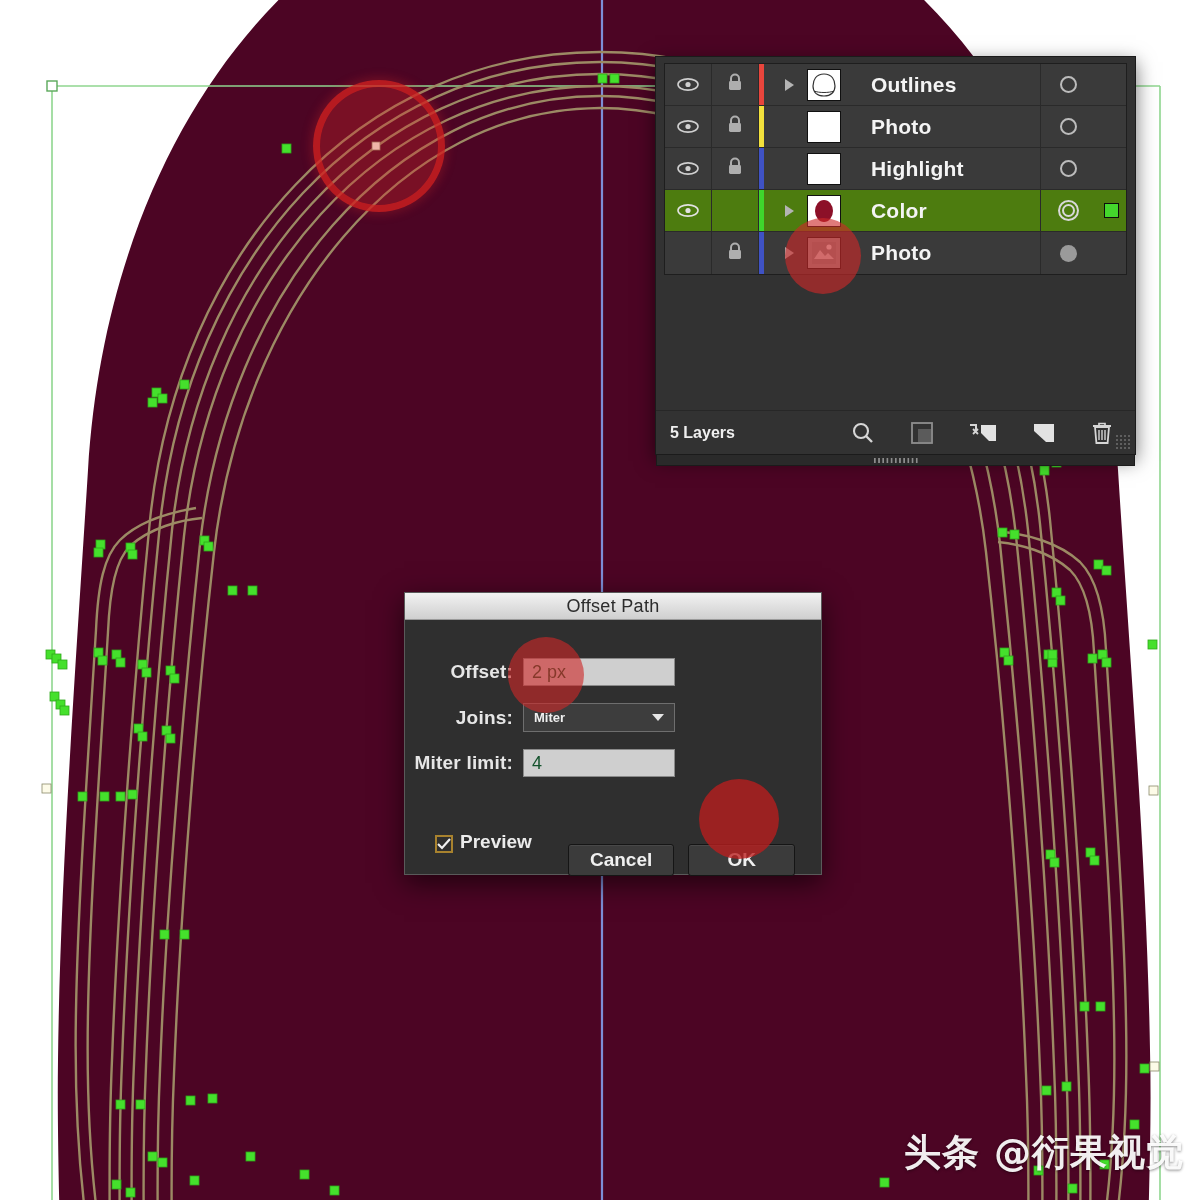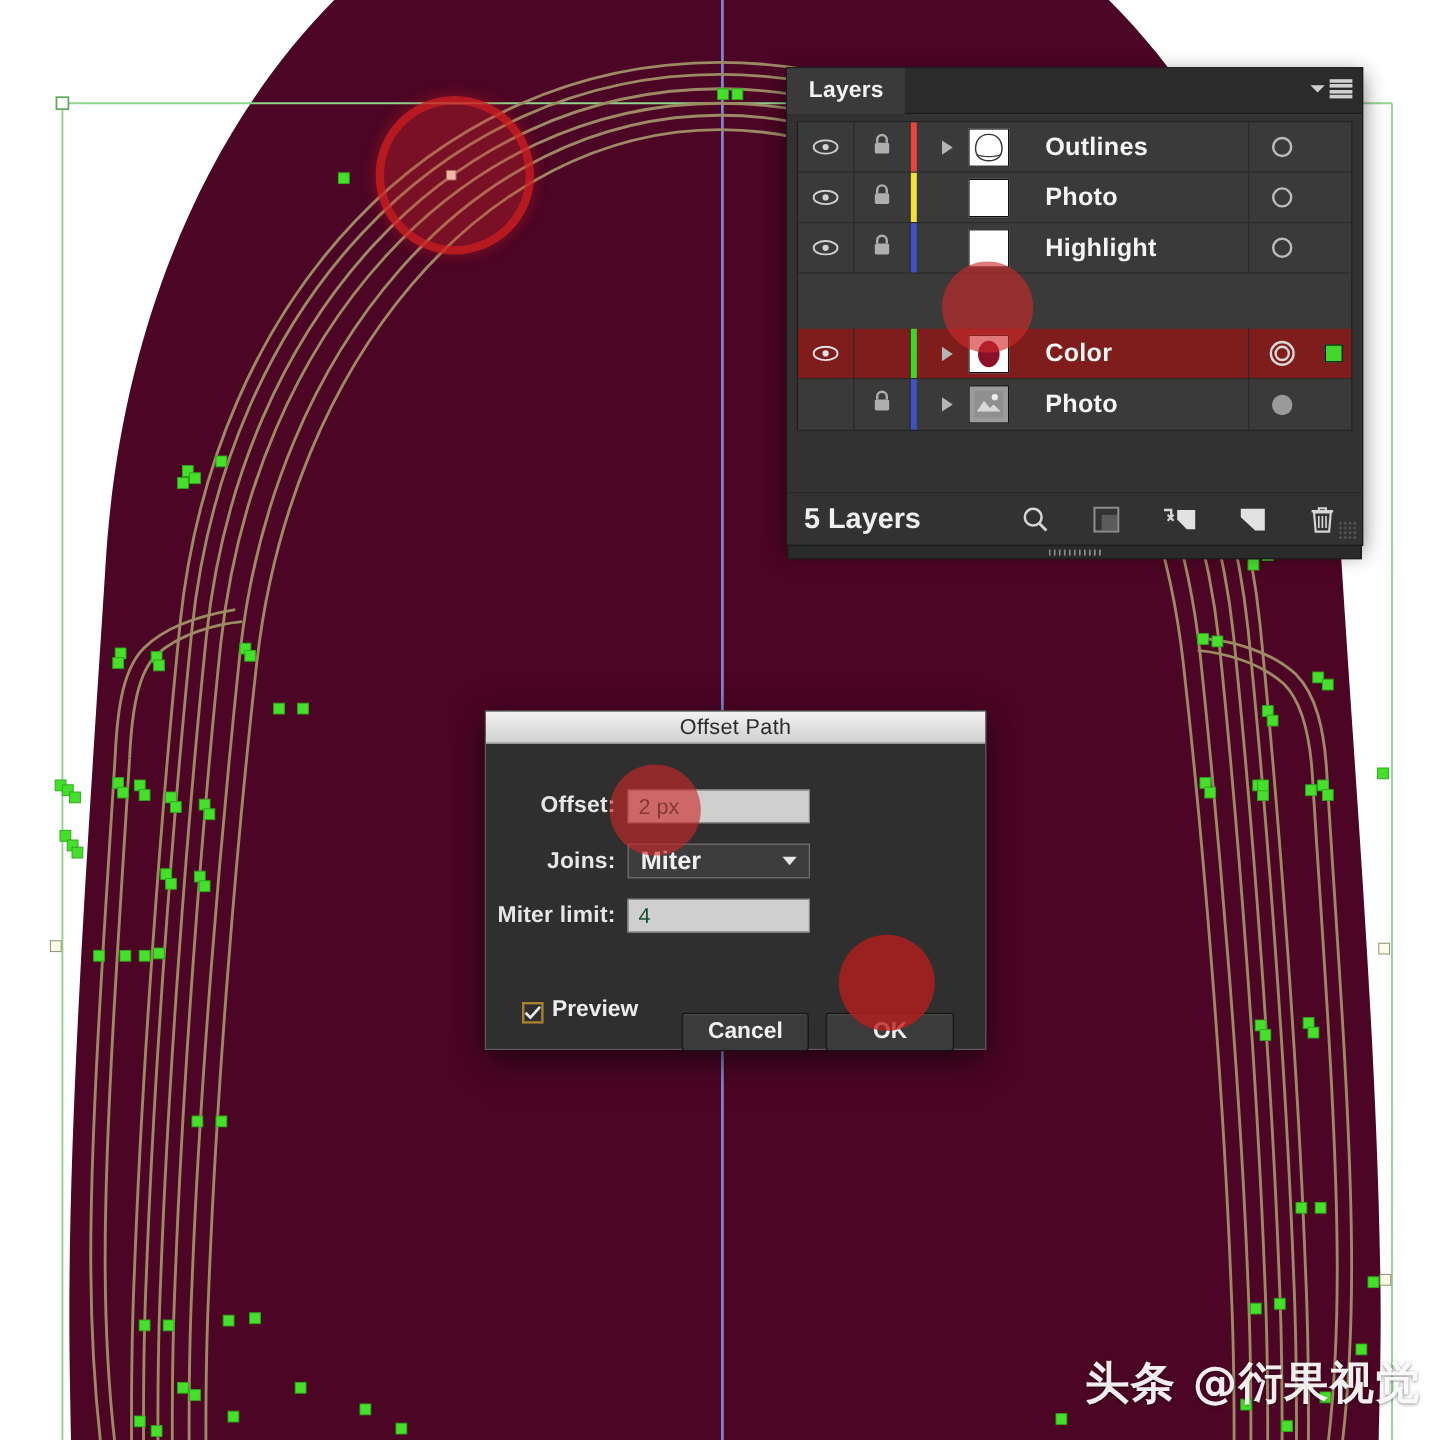--- a/index.html
+++ b/index.html
@@ -41,21 +41,21 @@
   .ham i { display:block; height:2.6px; background:#cfcfcf; }
   .chev { width:0;height:0;border-left:6px solid transparent;border-right:6px solid transparent;border-top:6px solid #cfcfcf; }
 
   #layers-list { background:#3a3a3a; margin:6px 8px 0 8px; border:1px solid #1e1e1e; }
   .layer-row {
     display:flex; align-items:center; height:42px;
     border-bottom:1px solid #2a2a2a;
     background:#3a3a3a;
     position:relative;
   }
-  .layer-row.selected { background:#7f1d1d;margin-top:46px; }
+  .layer-row.selected { background:#4d7c0f; }
   .cell-eye   { width:47px; display:flex; align-items:center; justify-content:center; border-right:1px solid #2a2a2a; height:100%; }
   .cell-lock  { width:47px; display:flex; align-items:center; justify-content:center; border-right:1px solid #2a2a2a; height:100%; }
   .cell-color { width:12px; height:100%; display:flex; align-items:center; }
   .cbar { width:5px; height:100%; }
   .cell-arrow { width:36px; display:flex; align-items:center; justify-content:center; }
   .tri { width:0;height:0;border-top:6px solid transparent;border-bottom:6px solid transparent;border-left:9px solid #b4b4b4; }
   .cell-thumb { width:52px; display:flex; align-items:center; }
   .thumb { width:34px; height:32px; background:#fff; border:1px solid #101010; }
   .cell-name { flex:1; padding-left:12px; font-weight:bold; font-size:21px; color:#f4f4f4; letter-spacing:.2px; }
   .cell-target { width:56px; display:flex; align-items:center; justify-content:center; border-left:1px solid #2a2a2a; height:100%; }
@@ -66,21 +66,21 @@
   .dot-filled { width:17px;height:17px;border-radius:50%;background:#9a9a9a; }
   .selsq { width:15px;height:15px;background:#44d62c;border:1px solid #0c0c0c; }
   .eye { width:22px;height:13px; position:relative; }
   .eye svg { display:block; }
 
   #panel-footer {
     position:absolute; left:0; right:0; bottom:0; height:44px;
     background:#323232; border-top:1px solid #272727;
     display:flex; align-items:center;
   }
-  #footer-count { margin-left:14px; font-weight:bold; font-size:24px; color:#efefef; }
+  #footer-count { margin-left:14px; font-weight:bold; font-size:16px; color:#efefef; }
   #footer-tools { margin-left:auto; display:flex; align-items:center; gap:36px; margin-right:22px; }
   .ftool { color:#d6d6d6; display:flex; align-items:center; justify-content:center; }
   #grip { position:absolute; right:4px; bottom:4px; width:16px;height:16px;
           background-image:radial-gradient(#6a6a6a 1px, transparent 1px);
           background-size:4px 4px; opacity:.8;}
   #panel-drag {
     position:absolute; left:0; right:0; bottom:-12px; height:12px;
     background:#2a2a2a; border:1px solid #1b1b1b;
     display:flex; align-items:center; justify-content:center;
   }
@@ -110,21 +110,21 @@
   .frow { display:flex; align-items:center; margin-bottom:17px; }
   .flabel { width:118px; text-align:right; padding-right:10px;
             font-size:19px; font-weight:bold; color:#e6e6e6; letter-spacing:.2px; }
   .ftext {
     width:152px; height:28px; background:#cfcfcf; border:1px solid #8a8a8a;
     color:#14532d; font-size:18px; display:flex; align-items:center; padding-left:8px;
   }
   .fwide { width:152px; }
   .fselect {
     width:152px; height:29px; background:#3d3d3d; border:1px solid #6e6e6e;
-    color:#f0f0f0; font-size:21px; font-weight:bold;
+    color:#f0f0f0; font-size:13px; font-weight:bold;
     display:flex; align-items:center; padding-left:10px; position:relative;
   }
   .fselect .arrow {
     position:absolute; right:10px; width:0;height:0;
     border-left:6px solid transparent;border-right:6px solid transparent;border-top:7px solid #e6e6e6;
   }
   #dlg-bottom { display:flex; align-items:center; padding:14px 26px 0 30px; }
   #preview-wrap { display:flex; align-items:flex-end; gap:7px; }
   #preview-box {
     width:18px;height:18px;background:#2f2f2f;border:2px solid #a8822e;
@@ -332,34 +332,20 @@
         <rect x="1149" y="786" width="9" height="9"></rect>
         <rect x="1150" y="1062" width="9" height="9"></rect>
         <rect x="372" y="142" width="8" height="8"></rect>
       </g>
     </g>
   </svg>
 </div>
 
 <div id="layers-panel">
 
-  <div id="panel-tabbar">
-    <div id="panel-tab">
-      <span>Layers</span>
-    </div>
-    <div id="panel-menu">
-      <span class="chev"></span>
-      <span class="ham">
-          <i></i>
-          <i></i>
-          <i></i>
-          <i></i>
-        </span>
-    </div>
-  </div>
 
   <div id="layers-list">
 
     <div class="layer-row">
       <div class="cell-eye">
         <span class="eye">
           <svg width="22" height="13" viewBox="0 0 22 13">
               <ellipse cx="11" cy="6.5" rx="10" ry="5.6" fill="none" stroke="#d0d0d0" stroke-width="1.6"></ellipse>
               <circle cx="11" cy="6.5" r="2.6" fill="#d0d0d0"></circle>
             </svg>

